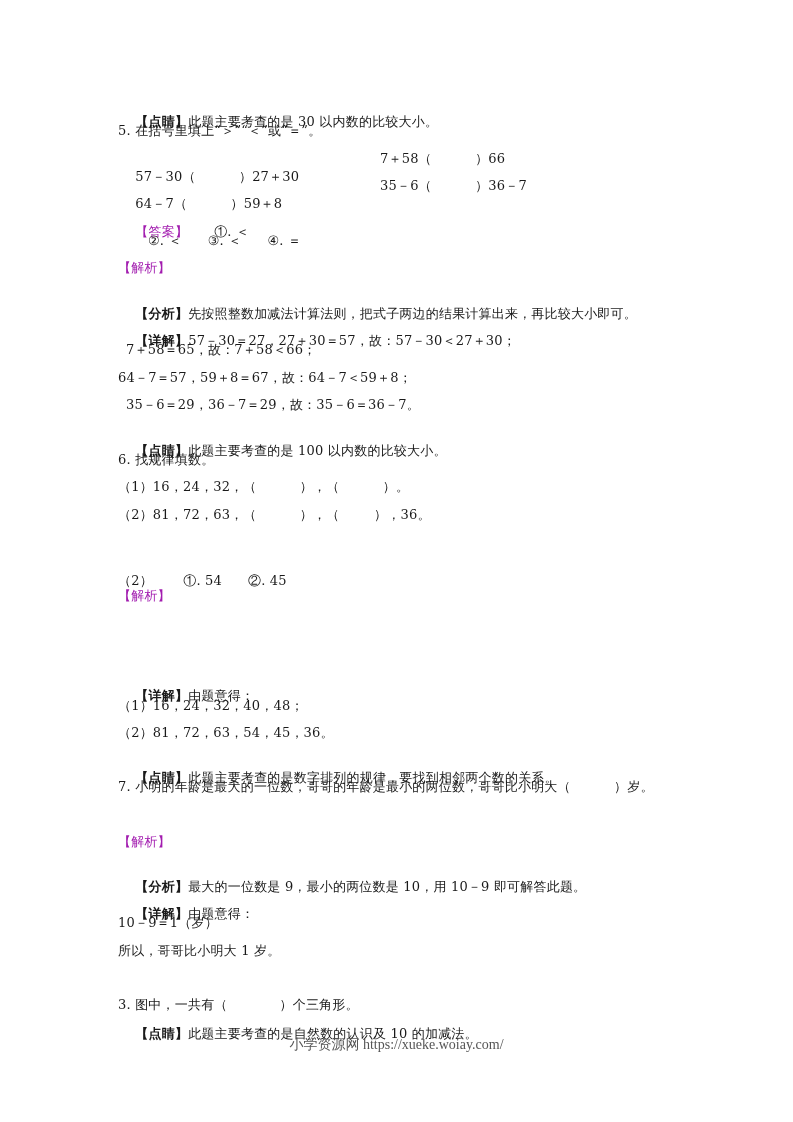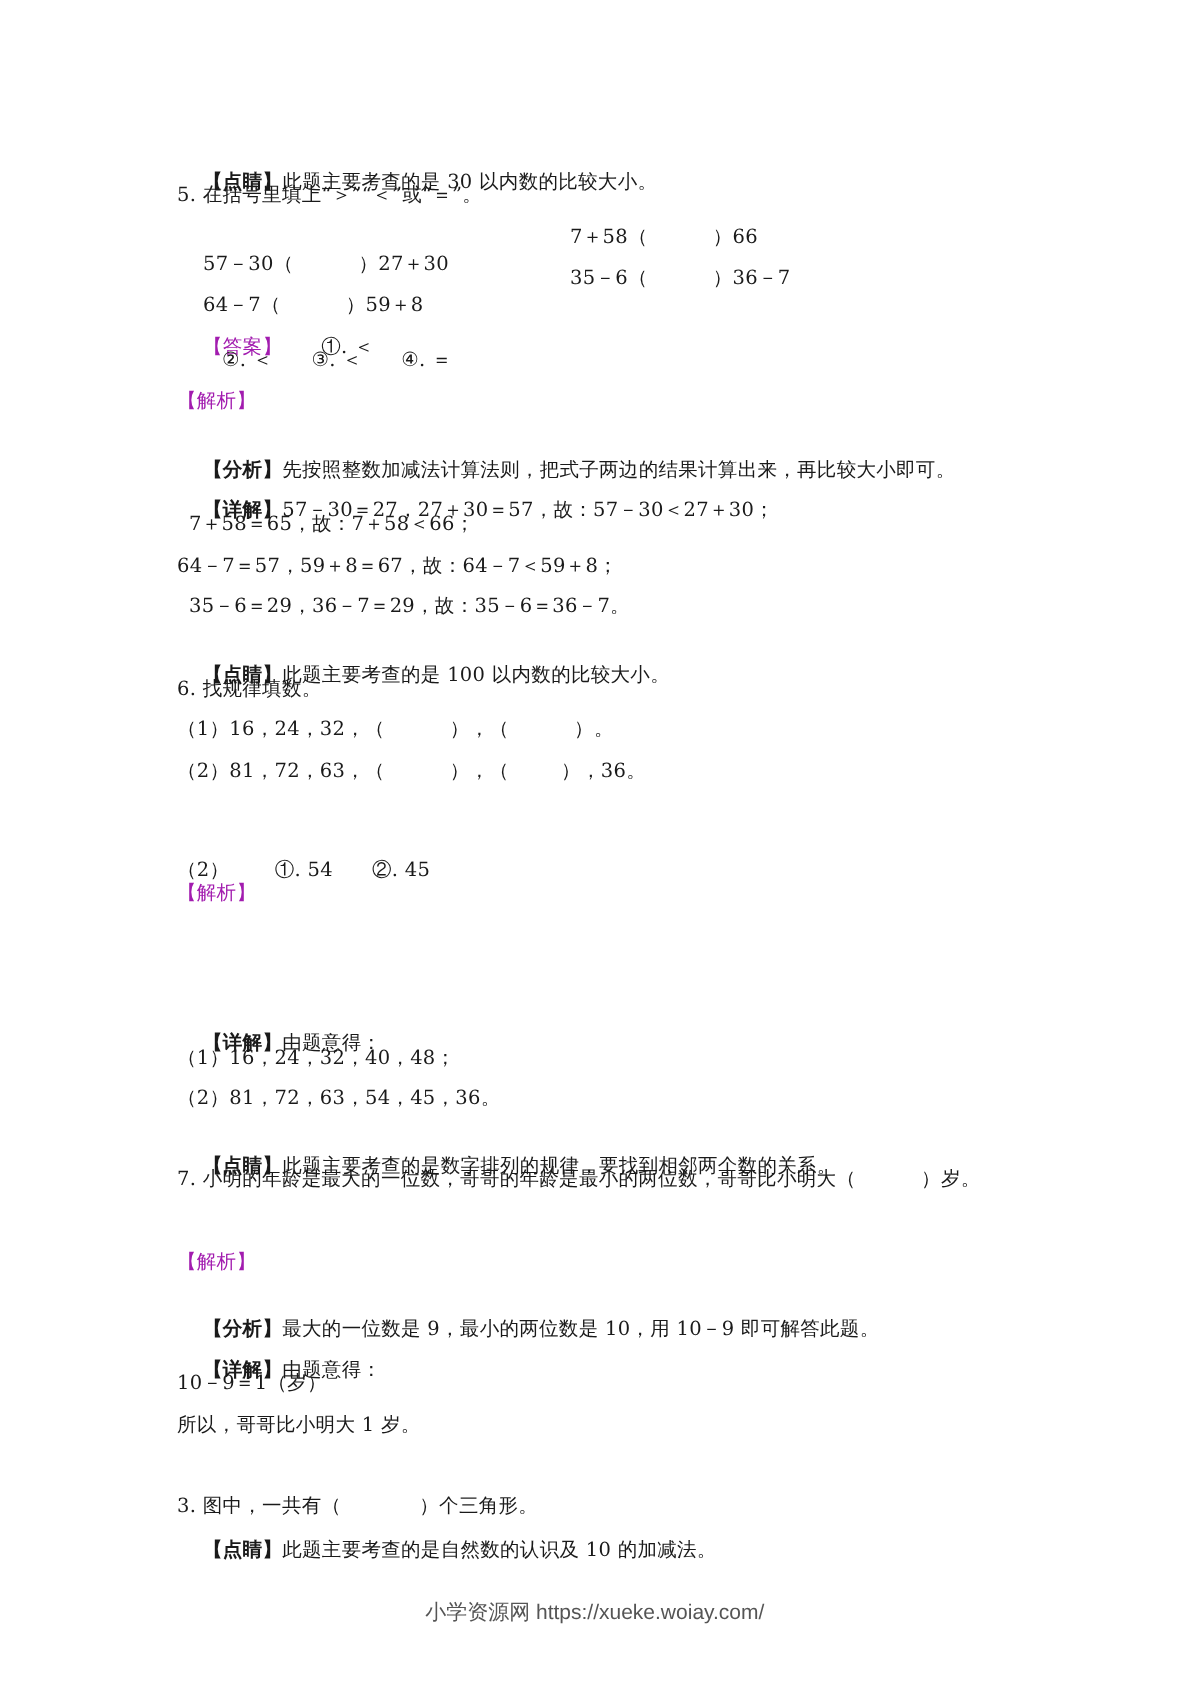--- a/index.html
+++ b/index.html
@@ -11,22 +11,22 @@
     .page { position: absolute; left: 0; top: 0; width: 793px; height: 1122px; }
     .line {
       position: absolute; left: 118px;
       font-size: 13px; line-height: 18px; white-space: pre;
       letter-spacing: 0.2px;
     }
     .tag-blue { color: #a21caf; }
     .tag-black { color: #1a1a1a; font-weight: bold; }
     .col2 { position: absolute; }
     .footer {
-      position: absolute; left: 0; width: 793px; top: 1064px;
-      text-align: center; font-family: Liberation Sans, sans-serif;
+      position: absolute; left: 0; width: 793px; top: 1035px;
+      text-align: center; font-family: Liberation Serif, serif;
       font-size: 14px; color: #555555; line-height: 20px;
     }
   </style>
 </head>
 <body>
 
 <div class="page">
 
   <div class="line" style="top:95px">
     <span class="tag-black">【点睛】</span><span>此题主要考查的是 30 以内数的比较大小。</span>

